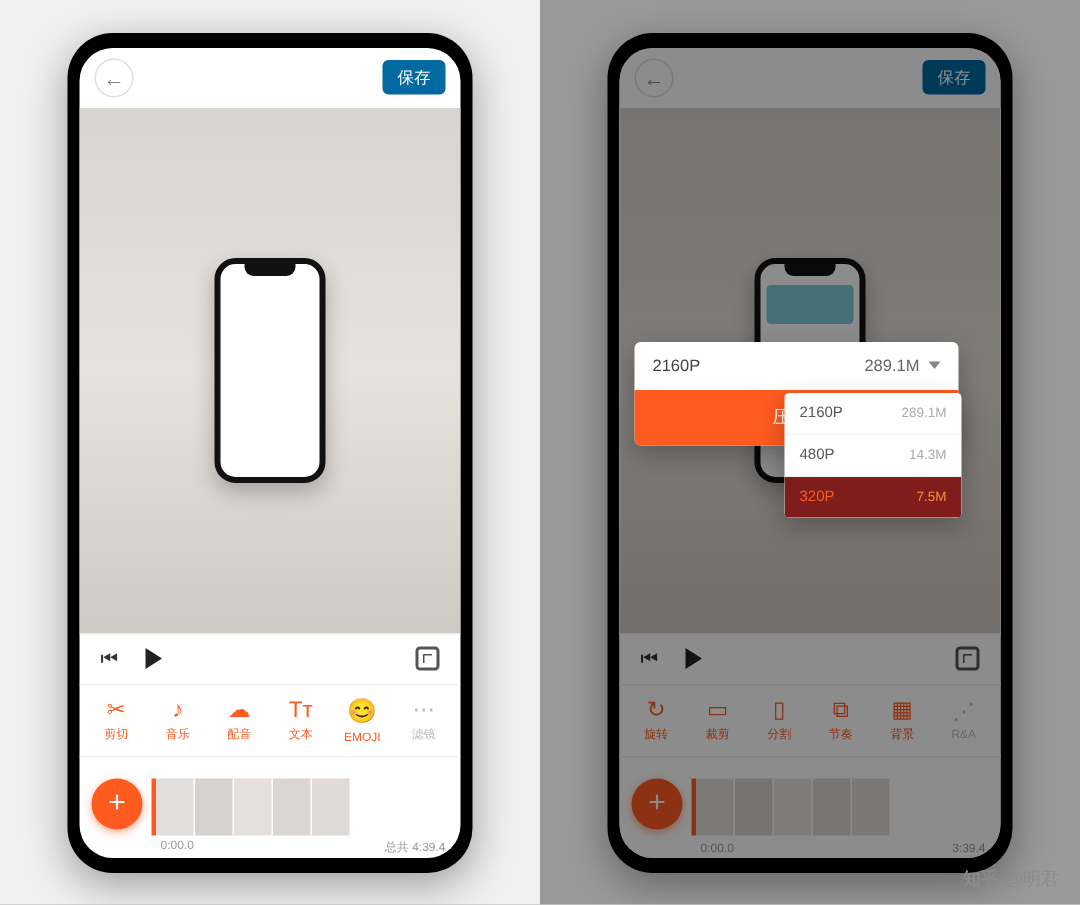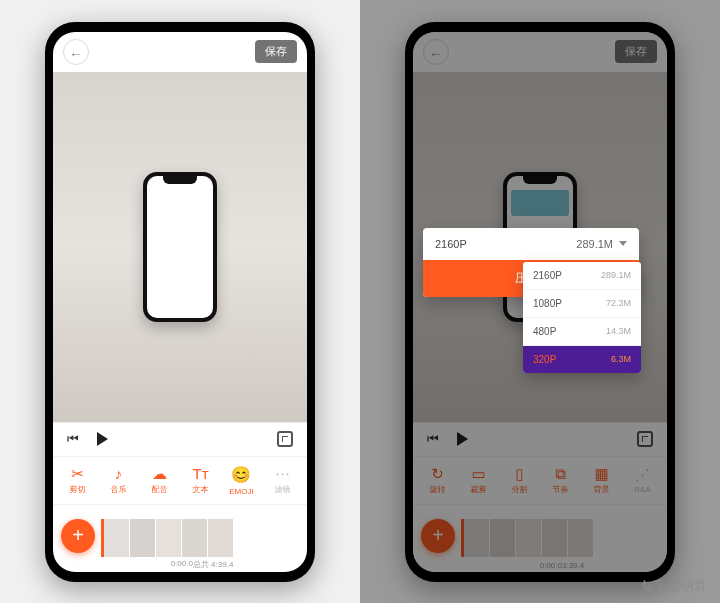--- a/index.html
+++ b/index.html
@@ -45,21 +45,21 @@
     padding: 0 10px;
   }
   .back-btn {
     width: 26px; height: 26px; border-radius: 50%;
     border: 1px solid #ddd;
     display:flex;align-items:center;justify-content:center;
     color:#888; font-size:14px;
     background:#fff;
   }
   .save-btn {
-    background:#737373; color:#fff;
+    background:#0369a1; color:#fff;
     font-size:11px; padding:4px 10px; border-radius:4px;
   }
 
   
   .preview {
     flex:1;
     background: linear-gradient(180deg,#d8d4cf 0%, #e6e2dd 50%, #cfc9c3 100%);
     display:flex;align-items:center;justify-content:center;
     position:relative;
   }
@@ -125,21 +125,21 @@
     font-size:20px; box-shadow:0 2px 6px rgba(255,90,31,.5);
   }
   .thumbs{display:flex; gap:0; height:38px; border-left:3px solid #ff5a1f;}
   .thumb{width:26px;height:38px;background:#e2dedb;border-right:1px solid #fff;}
   .thumb:nth-child(2){background:#d8d2ce;}
   .thumb:nth-child(3){background:#e5e0dc;}
   .thumb:nth-child(4){background:#dcd6d1;}
   .thumb:nth-child(5){background:#e0dbd6;}
   .tl-times{
     position:absolute;bottom:2px;left:54px;right:10px;
-    display:flex;justify-content:center;
+    display:flex;justify-content:space-between;
     font-size:8px;color:#999;
   }
 
   
   .dim-overlay{position:absolute;inset:0;background:rgba(0,0,0,.45);}
   .panel {
     position:absolute; left:10px; right:28px; top:196px;
     background:#fff; border-radius:4px;
     box-shadow:0 6px 18px rgba(0,0,0,.25);
     font-size:11px; color:#444;
@@ -165,21 +165,21 @@
     box-shadow:0 6px 16px rgba(0,0,0,.25);
     overflow:hidden;
   }
   .dd-row{
     display:flex;justify-content:space-between;align-items:center;
     padding:8px 10px;font-size:10px;color:#555;
     border-bottom:1px solid #f2f2f2;
   }
   .dd-row:last-child{border-bottom:none;}
   .dd-row .sz{color:#aaa;font-size:9px;}
-  .dd-row.hl{background:#4c1d95;}
+  .dd-row.hl{background:#7f1d1d;}
   .dd-row.hl .sz{color:#ff8a3d;}
   .dd-row.hl span:first-child{color:#ff5a1f;}
 
   
   .watermark{
     position:absolute; right:14px; bottom:8px;
     font-size:12px; color:#8a8a8f;
     display:flex;align-items:center;gap:4px;
   }
   .zhihu-logo{
@@ -346,30 +346,26 @@
             </div>
           </div>
           <div class="panel-bottom">压缩</div>
 
           <div class="dropdown">
             <div class="dd-row">
               <span>2160P</span>
               <span class="sz">289.1M</span>
             </div>
             <div class="dd-row">
-              <span>1080P</span>
-              <span class="sz">72.3M</span>
-            </div>
-            <div class="dd-row">
               <span>480P</span>
               <span class="sz">14.3M</span>
             </div>
             <div class="dd-row hl">
               <span>320P</span>
-              <span class="sz">6.3M</span>
+              <span class="sz">7.5M</span>
             </div>
           </div>
         </div>
 
       </div>
     </div>
   </div>
 
   <div class="watermark">
     <span class="zhihu-logo">知乎</span>

